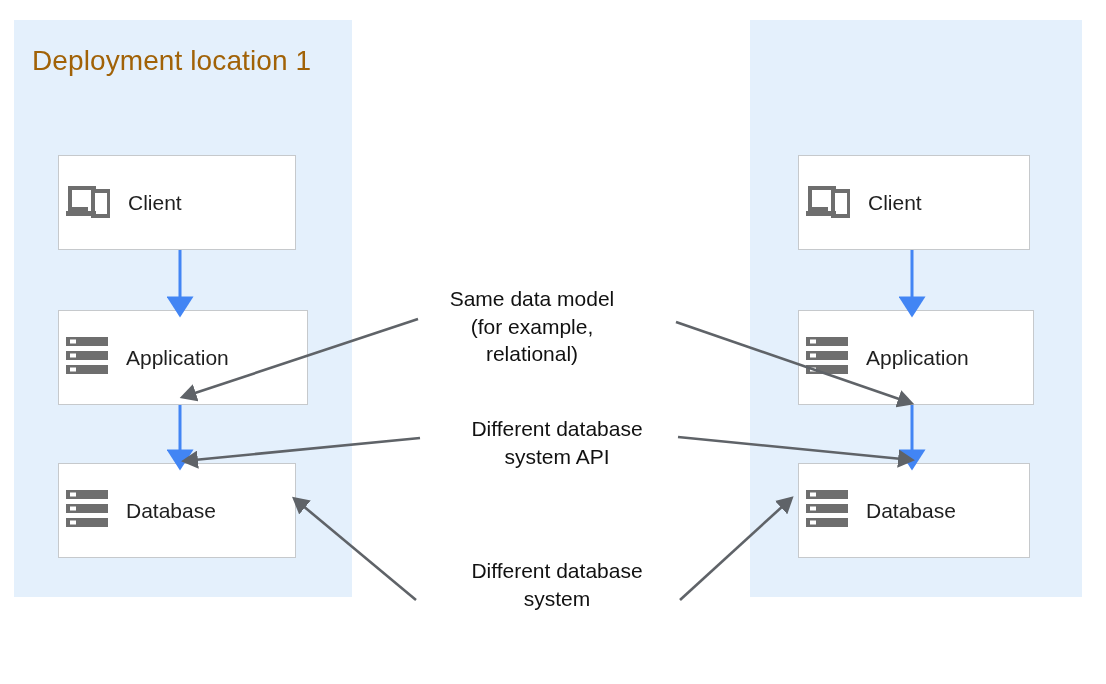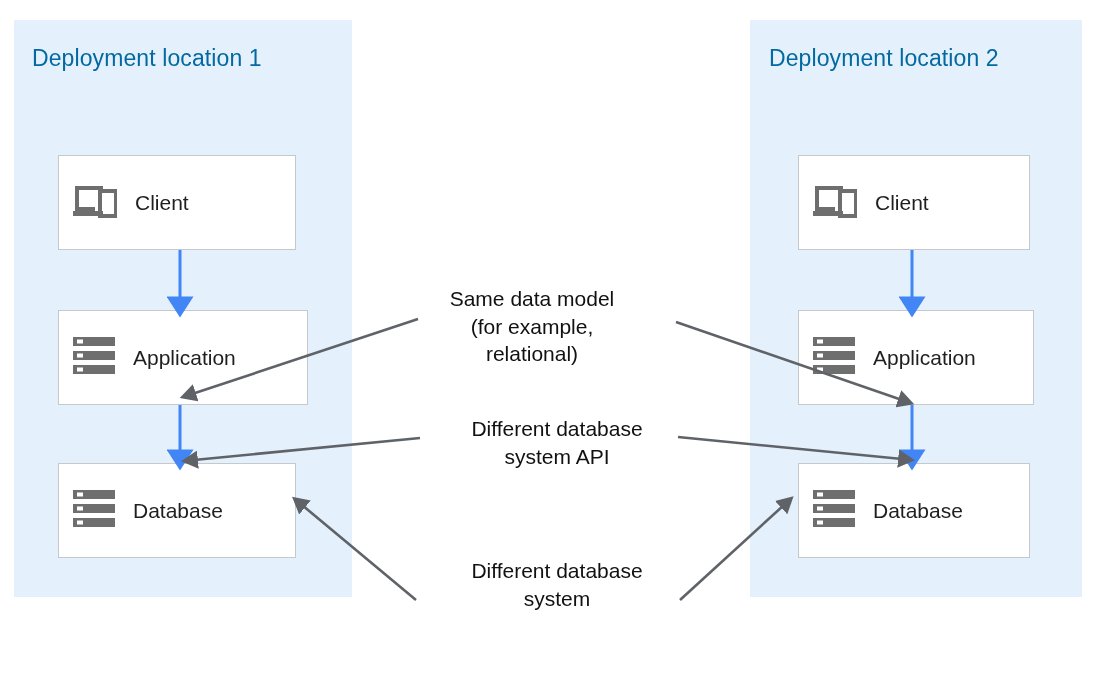--- a/index.html
+++ b/index.html
@@ -19,33 +19,33 @@
     left: 0; top: 0;
     width: 1106px;
     height: 684px;
   }
   .zone {
     position: absolute;
     background: #e4f0fc;
   }
   .zone-label {
     position: absolute;
-    font-size: 23px;
-    color: #0369a1;
+    font-size: 28px;
+    color: #a16207;
     white-space: nowrap;
     letter-spacing: 0.1px;
   }
   .node {
     position: absolute;
     background: #ffffff;
     border: 1px solid #c6c9cc;
     box-sizing: border-box;
     display: flex;
     align-items: center;
-    padding-left: 14px;
+    padding-left: 7px;
   }
   .node .icon {
     flex: 0 0 auto;
     display: block;
     margin-right: 18px;
   }
   .node .node-label {
     font-size: 21px;
     color: #1f1f1f;
     white-space: nowrap;
@@ -108,21 +108,20 @@
         <rect x="0" y="14" width="42" height="9" fill="#6e6e6e"></rect>
         <rect x="4" y="16.5" width="6" height="4" fill="#ffffff"></rect>
         <rect x="0" y="28" width="42" height="9" fill="#6e6e6e"></rect>
         <rect x="4" y="30.5" width="6" height="4" fill="#ffffff"></rect>
       </svg>
     </span>
     <span class="node-label">Database</span>
   </div>
 
   <div class="zone" style="left:750px; top:20px; width:332px; height:577px;"></div>
-  <div class="zone-label" style="left:769px; top:45px;">Deployment location 2</div>
 
   <div class="node" style="left:798px; top:155px; width:232px; height:95px;">
     <span class="icon">
       <svg width="44" height="34" viewBox="0 0 44 34" aria-hidden="true">
         <path fill="#6e6e6e" d="M2 2 h28 v4 H6 v17 H22 v4 H2 Z"></path>
         <rect x="0" y="27" width="30" height="5" fill="#6e6e6e"></rect>
         <rect x="27" y="7" width="16" height="25" fill="none" stroke="#6e6e6e" stroke-width="4"></rect>
       </svg>
     </span>
     <span class="node-label">Client</span>

